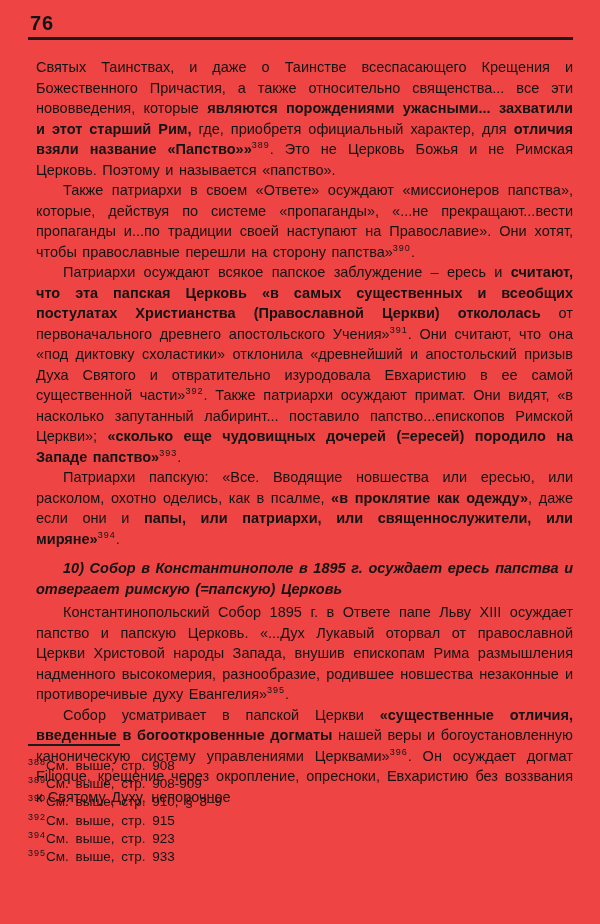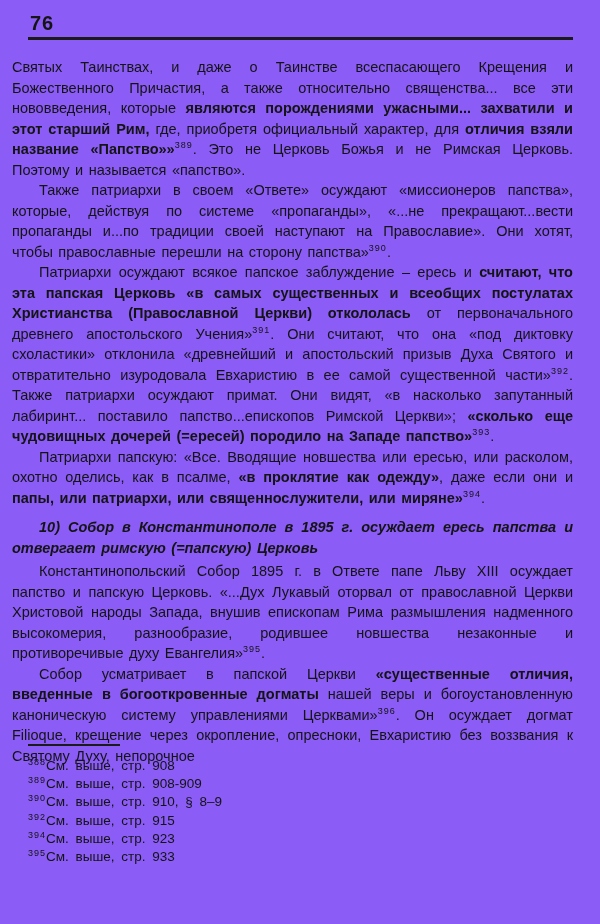--- a/index.html
+++ b/index.html
@@ -5,41 +5,41 @@
   html, body { margin: 0; padding: 0; }
   body {
     width: 600px; height: 924px;
     background: #ffffff;
     font-family: "Liberation Sans", sans-serif;
     -webkit-font-smoothing: antialiased;
   }
   .page {
     position: relative;
     width: 600px; height: 924px;
-    background: #8b5cf6;
+    background: #ef4444;
     color: #141414;
     overflow: hidden;
   }
   .page-header {
     padding: 12px 27px 0 28px;
   }
   .page-number {
     font-size: 20px;
     font-weight: 700;
     letter-spacing: 1px;
     display: inline-block;
     padding: 0 2px;
   }
   .header-rule {
     border-top: 3px solid #1b1b1b;
     margin-top: 2px;
     width: 545px;
   }
   .body-text {
-    padding: 17px 27px 0 12px;
+    padding: 17px 27px 0 36px;
     font-size: 14.5px;
     line-height: 20.5px;
     text-align: justify;
     word-spacing: 1.5px;
   }
   .body-text p { margin: 0; text-indent: 27px; }
   .body-text p.noindent { text-indent: 0; }
   .section-heading {
     font-weight: 700;
     font-style: italic;

